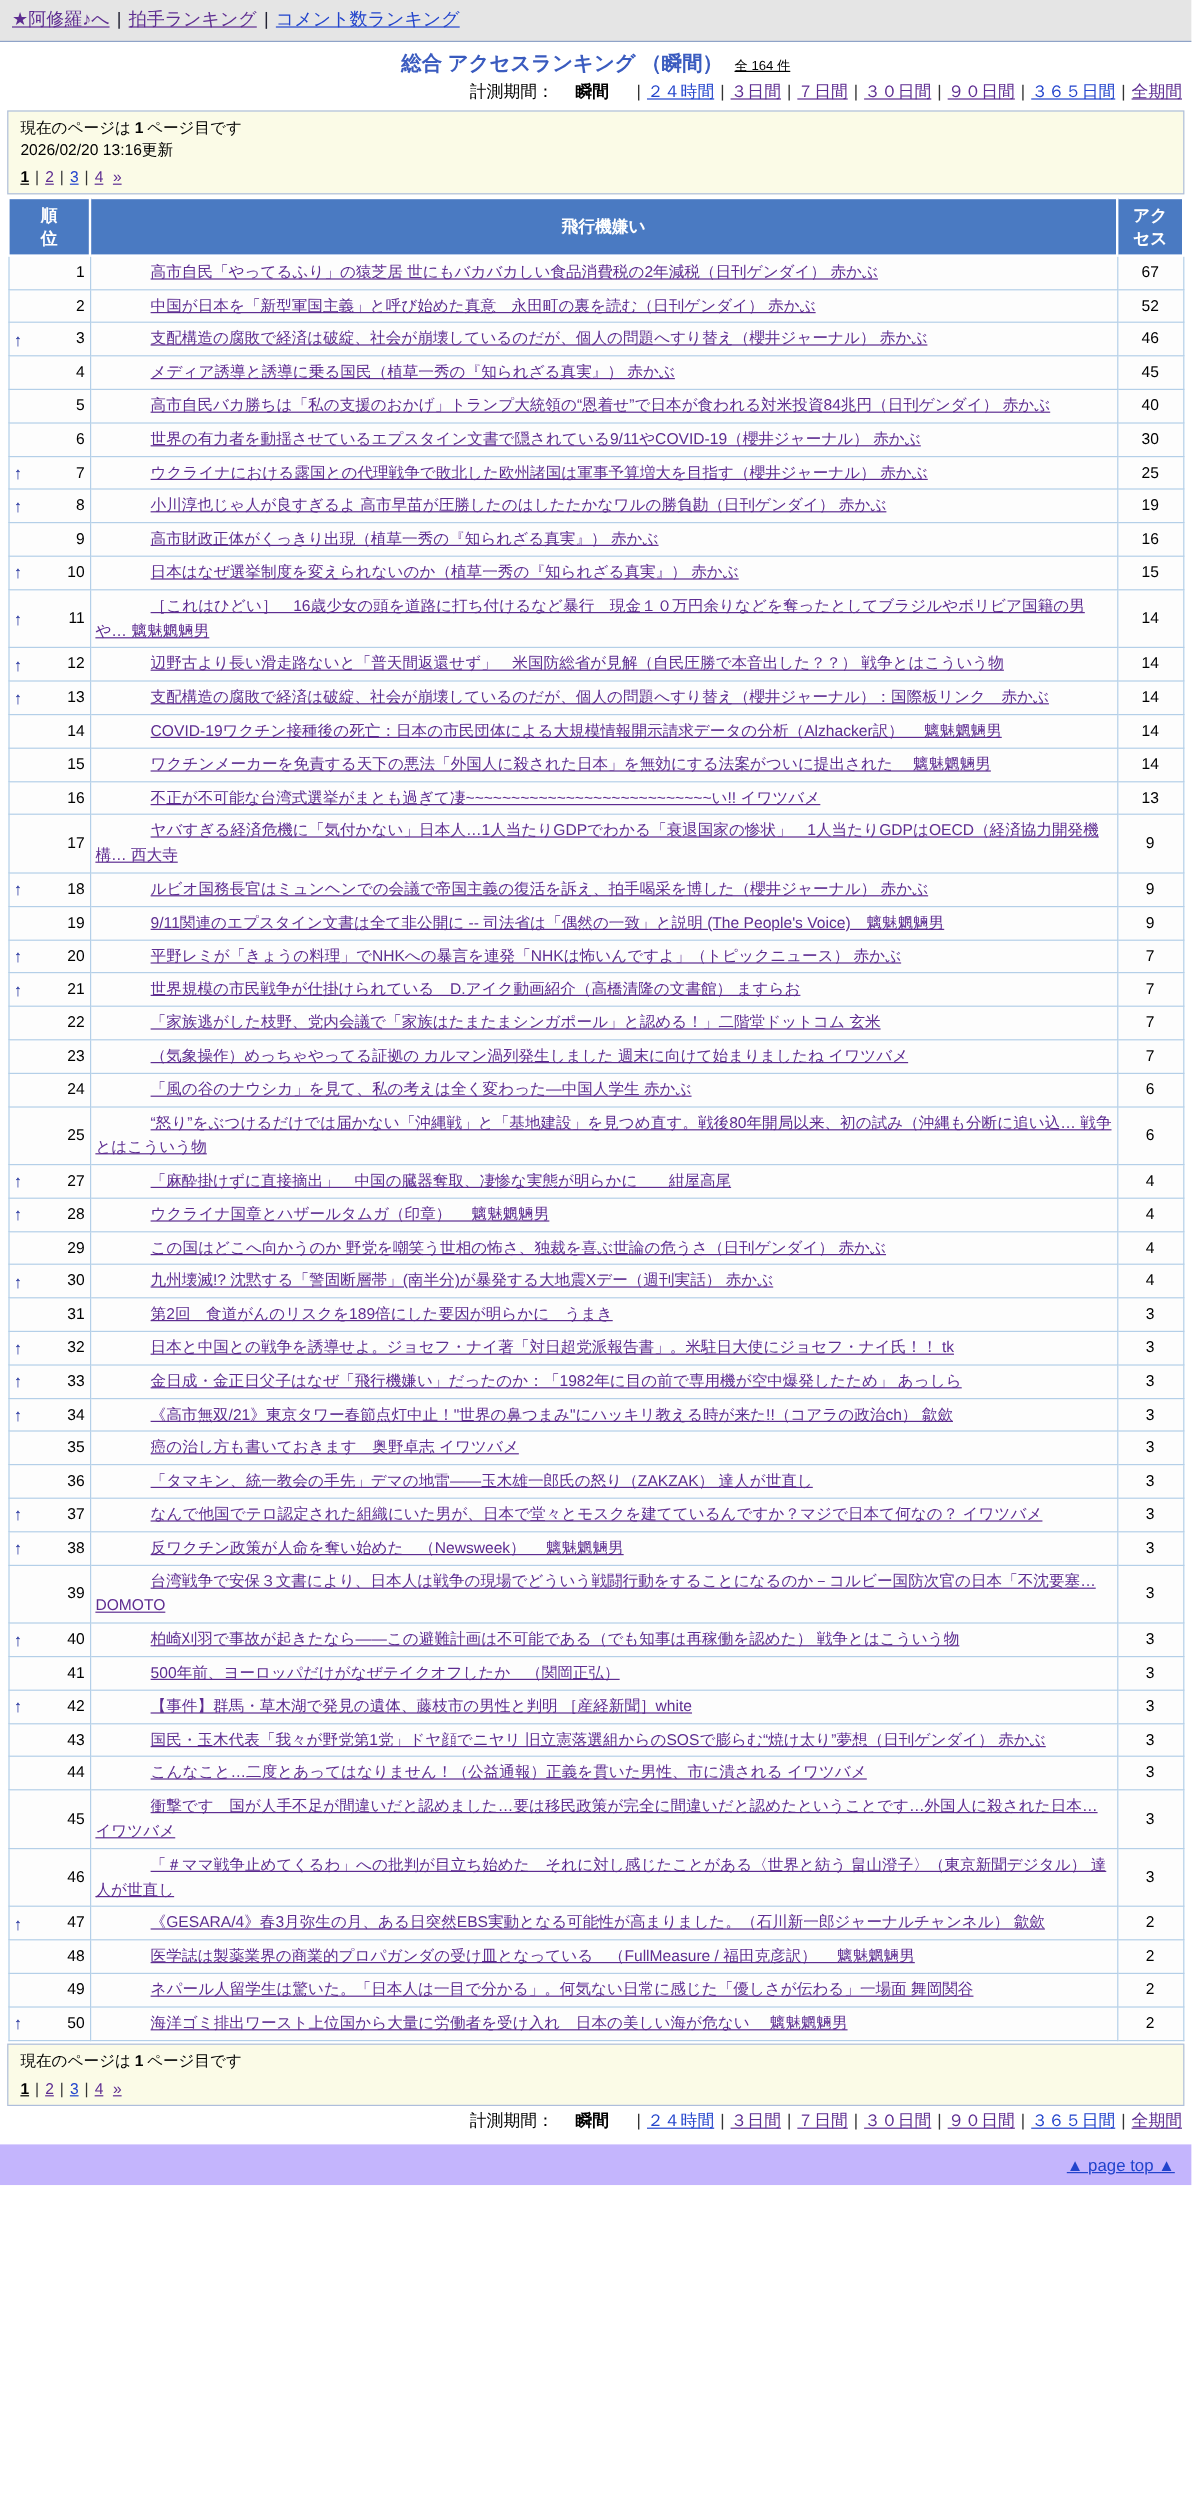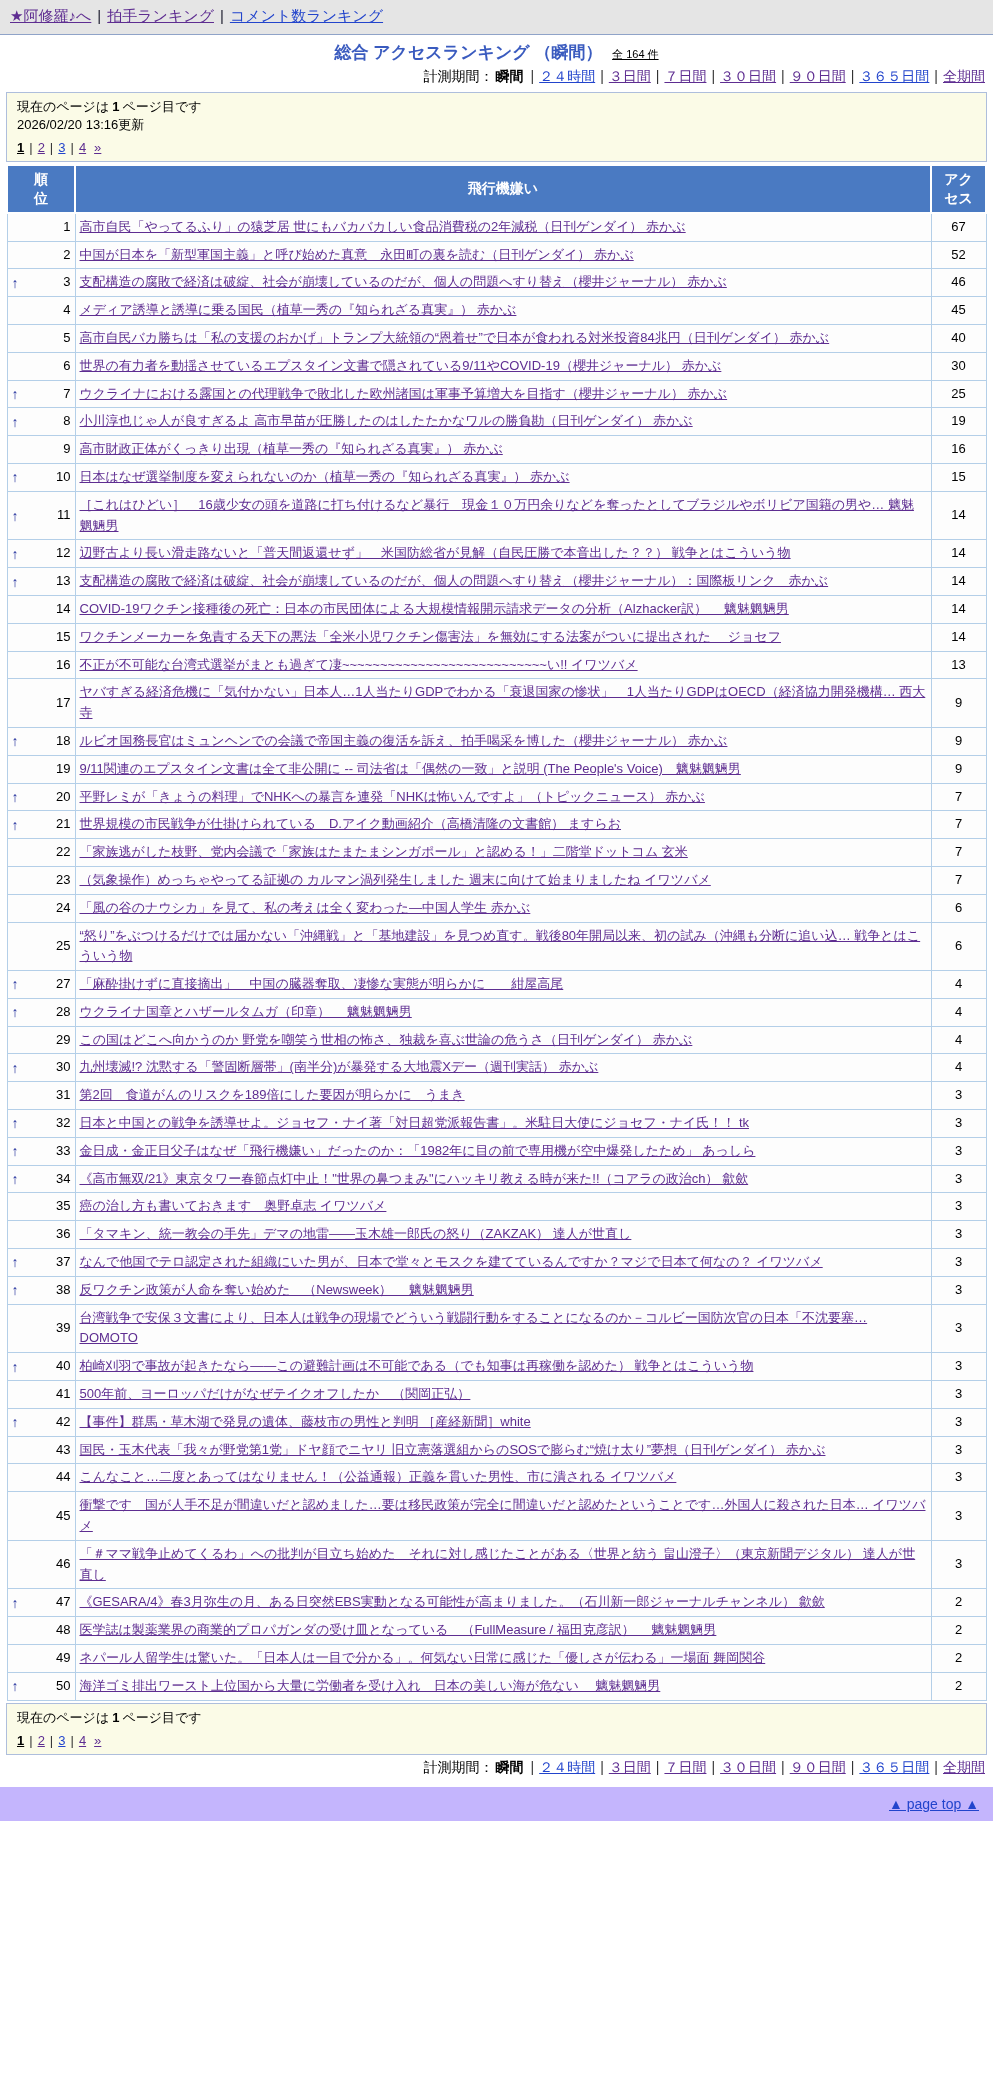--- a/index.html
+++ b/index.html
@@ -45,21 +45,21 @@
     margin-left:6px;
     text-decoration:underline;
   }
 
   .period{
     text-align:right;
     margin:4px 2px 6px 2px;
     font-size:14px;
   }
   .period .plabel{color:#000;}
-  .period .pcurrent{font-weight:bold;margin:0 2px;}
+  .period .pcurrent{font-weight:bold;margin:0 18px;}
   .period .sep{color:#333;margin:0 5px;}
 
   
   .pagebox{
     background:#fbfbe7;
     border:1px solid #aebedc;
     padding:5px 10px 6px 10px;
     margin:2px 0;
   }
   .pagebox .line1{display:flex;justify-content:space-between;flex-direction:column;}
@@ -104,21 +104,21 @@
   .rank-flex{display:flex;align-items:center;justify-content:flex-end;}
   .up-arrow{
     color:#1f2d9b;
     font-weight:bold;
     font-size:14px;
     margin-right:auto;
     line-height:1;
   }
   .rank-num{text-align:right;}
   td.title-cell{font-size:13px;}
-  td.title-cell a{color:#5e2d91;}
+  td.title-cell a{color:#5e2d91;margin-left:46px;}
   td.access-cell{
     text-align:center;
     font-size:13px;
     width:46px;
   }
 
   
   .bottombar{
     background:#c4b5fd;
     margin-top:10px;
@@ -292,21 +292,21 @@
           </td>
           <td class="title-cell"><a class="visited">COVID-19ワクチン接種後の死亡：日本の市民団体による大規模情報開示請求データの分析（Alzhacker訳）　 魑魅魍魎男</a></td>
           <td class="access-cell">14</td>
         </tr>
         <tr>
           <td class="rank-cell">
             <div class="rank-flex">
               <span class="rank-num">15</span>
             </div>
           </td>
-          <td class="title-cell"><a class="visited">ワクチンメーカーを免責する天下の悪法「全米小児ワクチン傷害法」を無効にする法案がついに提出された　 ジョセフ</a></td>
+          <td class="title-cell"><a class="visited">ワクチンメーカーを免責する天下の悪法「外国人に殺された日本」を無効にする法案がついに提出された　 魑魅魍魎男</a></td>
           <td class="access-cell">14</td>
         </tr>
         <tr>
           <td class="rank-cell">
             <div class="rank-flex">
               <span class="rank-num">16</span>
             </div>
           </td>
           <td class="title-cell"><a class="visited">不正が不可能な台湾式選挙がまとも過ぎて凄~~~~~~~~~~~~~~~~~~~~~~~~~~~い!! イワツバメ</a></td>
           <td class="access-cell">13</td>

